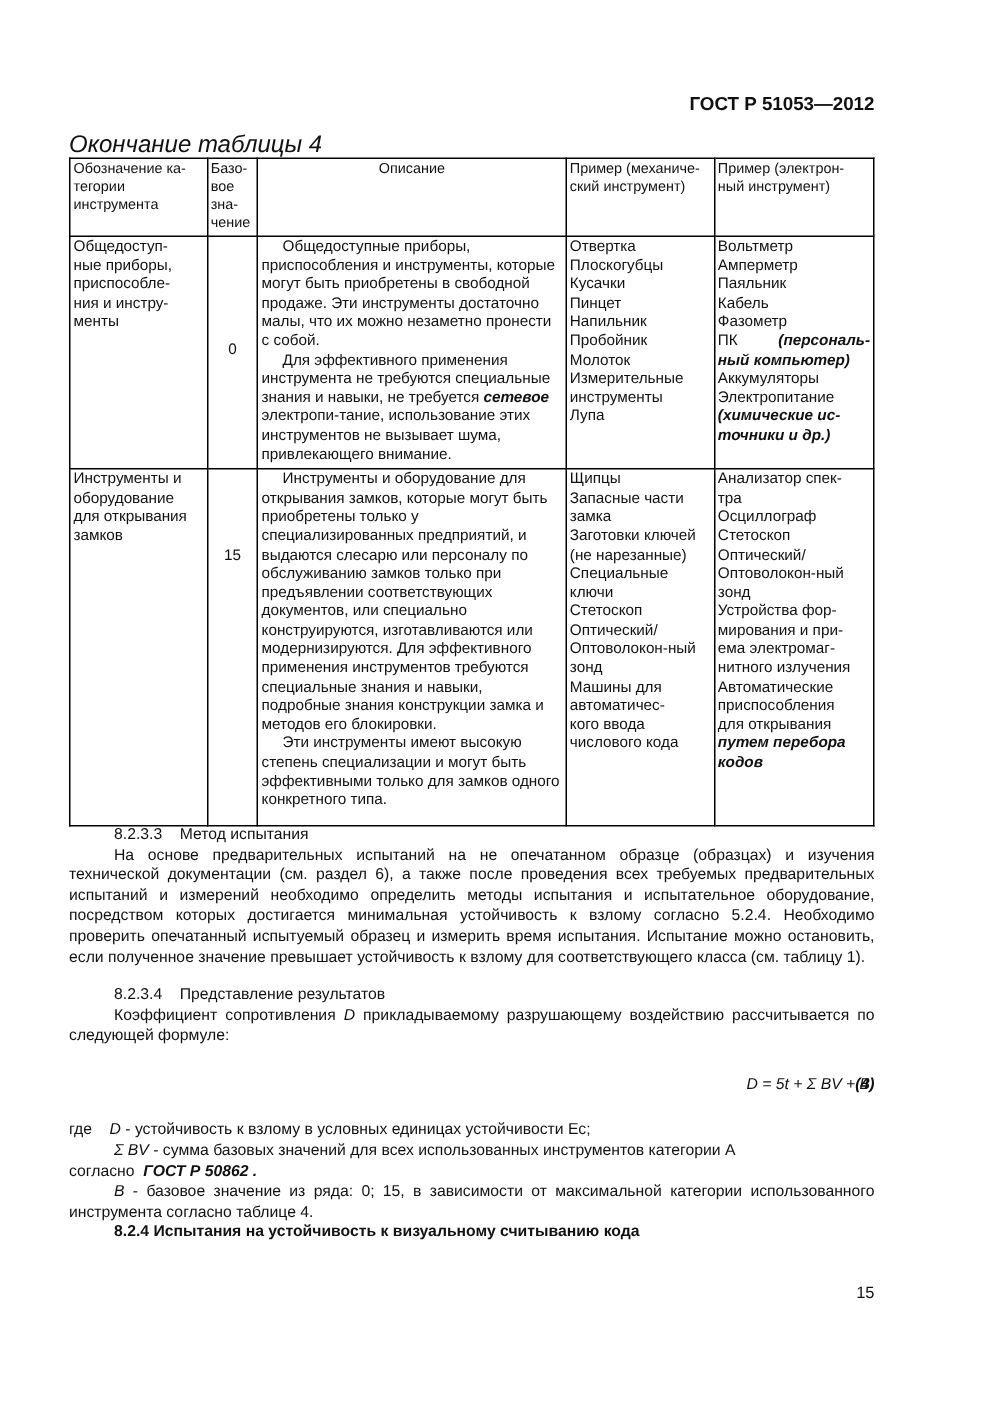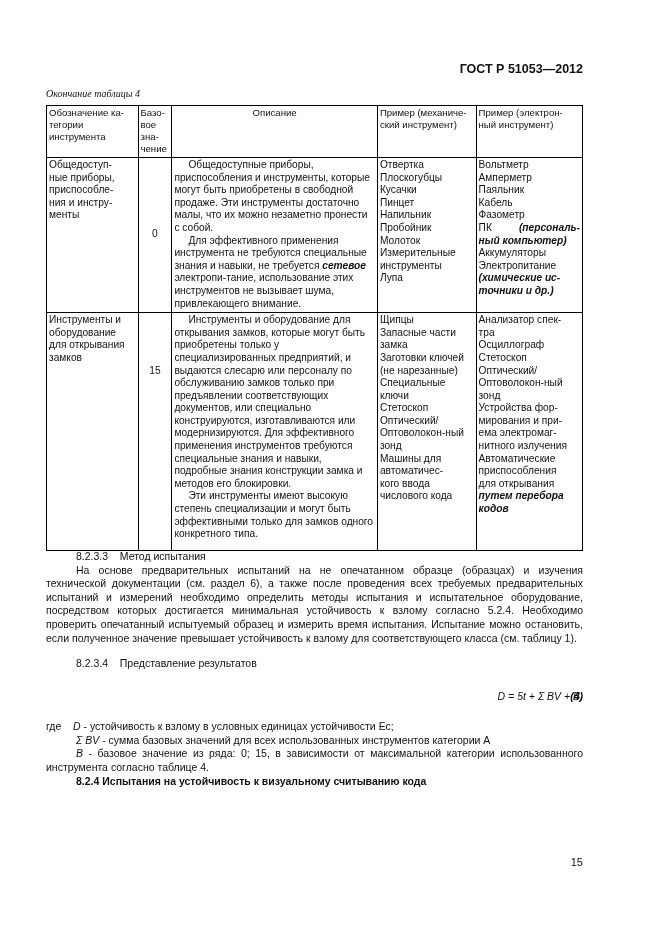--- a/index.html
+++ b/index.html
@@ -1,20 +1,20 @@
 <!DOCTYPE html>
 <html><head>
 <meta charset="utf-8">
 <style>
   html, body { margin: 0; padding: 0; background: #ffffff; }
   body { width: 661px; height: 936px; position: relative; overflow: hidden;
          font-family: "Liberation Sans", sans-serif; color: #111; }
   .abs { position: absolute; }
   .doc-code { top: 62px; right: 78px; font-weight: bold; font-size: 12.5px; }
-  .table-caption { top: 88px; left: 46px; font-style: italic; font-size: 10px; font-family: Liberation Serif, serif; }
+  .table-caption { top: 88px; left: 46px; font-style: italic; font-size: 16px; }
   table.t4 { position: absolute; top: 105px; left: 46px; width: 537px;
              border-collapse: collapse; font-size: 10.2px; line-height: 12.6px; }
   table.t4 td { border: 1.5px solid #000; vertical-align: top; padding: 1px 2px 2px 2px; }
   table.t4 tr.head td { height: 47px; font-size: 9.6px; line-height: 12px; }
   .c1 { width: 87px; } .c2 { width: 29px; margin-left: 36px; } .c3 { width: 205px; margin-top: 28px; } .c4 { width: 94px; } .c5 { width: 102px; }
   .c2.mid { vertical-align: middle !important; text-align: center; }
   .center { text-align: center; }
   .desc p { margin: 0; text-indent: 14px; }
   .lines div { white-space: nowrap; }
   .bi { font-weight: bold; font-style: italic; }
@@ -151,25 +151,27 @@
 </tbody>
   </table>
 
 <div class="abs body-text" style="top:550px">
   <p class="indnum"><span>8.2.3.3</span>&nbsp;&nbsp;&nbsp;&nbsp;<span>Метод испытания</span></p>
   <p class="ind">На основе предварительных испытаний на не опечатанном образце (образцах) и изучения  технической документации (см. раздел 6), а  также после проведения всех требуемых предварительных испытаний и измерений необходимо определить методы испытания и испытательное оборудование, посредством которых достигается минимальная устойчивость к взлому согласно 5.2.4. Необходимо проверить опечатанный испытуемый образец и измерить время испытания. Испытание можно остановить, если полученное значение превышает устойчивость к взлому для соответствующего класса (см. таблицу 1).</p>
 </div>
 
 <div class="abs body-text" style="top:657px">
   <p class="indnum"><span>8.2.3.4</span>&nbsp;&nbsp;&nbsp;&nbsp;<span>Представление результатов</span></p>
+  <p class="ind"><span>Коэффициент сопротивления </span><i>D</i><span> прикладываемому разрушающему воздействию рассчитывается по следующей формуле:</span></p>
   <div class="formula" style="margin-top:19px">
     <span>D = 5t + Σ BV + B,</span>
     <span class="num">(4)</span>
   </div>
   <div style="margin-top:17px">
     <p><span>где</span>&nbsp;&nbsp;&nbsp;&nbsp;<i>D</i><span> - устойчивость к взлому в условных единицах устойчивости Ес;</span></p>
     <p class="indnum"><i>Σ BV</i><span> - сумма базовых значений для всех использованных инструментов категории А</span></p>
+    <p><span>согласно</span>&nbsp;&nbsp;<b><i>ГОСТ Р 50862 .</i></b></p>
     <p class="ind"><i>B</i><span> - базовое  значение  из ряда:  0; 15, в зависимости от максимальной категории использованного инструмента согласно таблице 4.</span></p>
   </div>
   <p class="indnum" style="font-weight:bold">8.2.4 Испытания на устойчивость к визуальному  считыванию кода</p>
 </div>
 
 <div class="abs page-number">15</div>
 
 </body></html>

